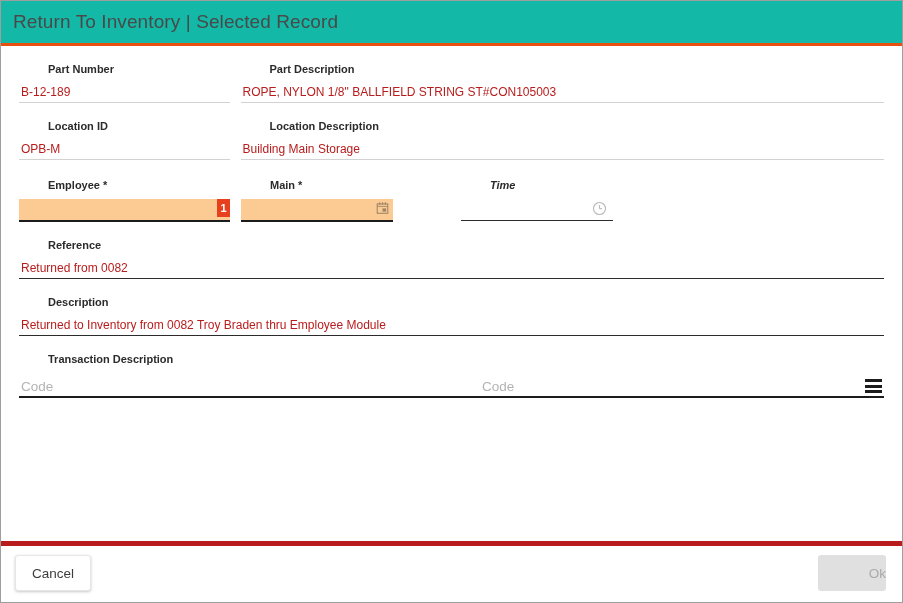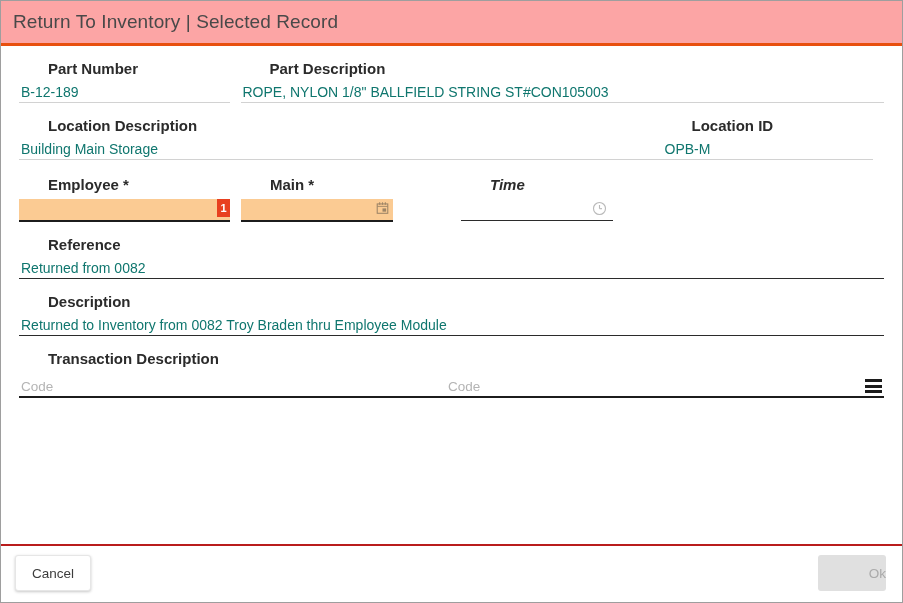--- a/index.html
+++ b/index.html
@@ -17,21 +17,21 @@
     height: 603px;
     box-sizing: border-box;
     background: #ffffff;
     border: 1px solid #9e9e9e;
     overflow: hidden;
   }
   
   .titlebar {
     height: 45px;
     box-sizing: border-box;
-    background: #fca5a5;
+    background: #14b8a6;
     border-bottom: 3px solid #e8500f;
     display: flex;
     align-items: center;
     padding-left: 12px;
   }
   .titlebar-text {
     font-size: 19px;
     color: #494949;
     font-weight: 400;
     letter-spacing: .1px;
@@ -49,31 +49,31 @@
   }
   .field {
     box-sizing: border-box;
     padding-top: 15px;
   }
   .col-left  { width: 211px; margin-right: 11px; }
   .col-right { width: 645px; }
   .col-full  { width: 867px; }
 
   .lbl {
-    font-size: 15px;
+    font-size: 11px;
     font-weight: bold;
     color: #2b2b2b;
     line-height: 16px;
     margin-bottom: 6px;
     white-space: nowrap;
     padding-left: 29px;
   }
   .val {
-    font-size: 14px;
-    color: #0f766e;
+    font-size: 12px;
+    color: #b91c1c;
     line-height: 18px;
     height: 19px;
     padding-left: 2px;
     white-space: nowrap;
     overflow: hidden;
   }
   .ul-light { border-bottom: 1px solid #d2d2d2; }
   .ul-dark  { border-bottom: 1px solid #2b2b2b; }
 
   
@@ -123,20 +123,21 @@
   }
   .spacer-col { width: 68px; }
 
   
   .tx-line {
     position: relative;
     display: flex;
     align-items: flex-end;
     height: 23px;
     border-bottom: 2px solid #1c1c1c;
+    gap: 34px;
   }
   .ph {
     font-size: 13.5px;
     color: #b4b4b4;
     line-height: 18px;
     padding-left: 2px;
   }
   .ph-code { width: 425px; }
   .menu-icon {
     position: absolute;
@@ -153,21 +154,21 @@
     height: 3px;
     background: #1c1c1c;
   }
   
   .footer {
     position: absolute;
     left: 0;
     right: 0;
     bottom: 0;
     height: 56px;
-    border-top: 2px solid #b91c1c;
+    border-top: 5px solid #b91c1c;
     background: #ffffff;
   }
   .btn-cancel {
     position: absolute;
     left: 14px;
     top: 9px;
     width: 76px;
     height: 36px;
     background: #ffffff;
     border: 1px solid #e6e6e6;
@@ -212,27 +213,27 @@
         <div class="lbl">Part Number</div>
         <div class="val ul-light">B-12-189</div>
       </div>
       <div class="field col-right">
         <div class="lbl">Part Description</div>
         <div class="val ul-light">ROPE, NYLON  1/8" BALLFIELD STRING ST#CON105003</div>
       </div>
     </div>
 
     <div class="row">
+      <div class="field col-left">
+        <div class="lbl">Location ID</div>
+        <div class="val ul-light">OPB-M</div>
+      </div>
       <div class="field col-right">
         <div class="lbl">Location Description</div>
         <div class="val ul-light">Building Main Storage</div>
-      </div>
-      <div class="field col-left">
-        <div class="lbl">Location ID</div>
-        <div class="val ul-light">OPB-M</div>
       </div>
     </div>
 
 
     <div class="row req-row">
 
       <div class="field qty-wrap" style="margin-right:11px;">
         <div class="lbl">Employee *</div>
         <div class="input-fill">
           <span class="badge">1</span>

